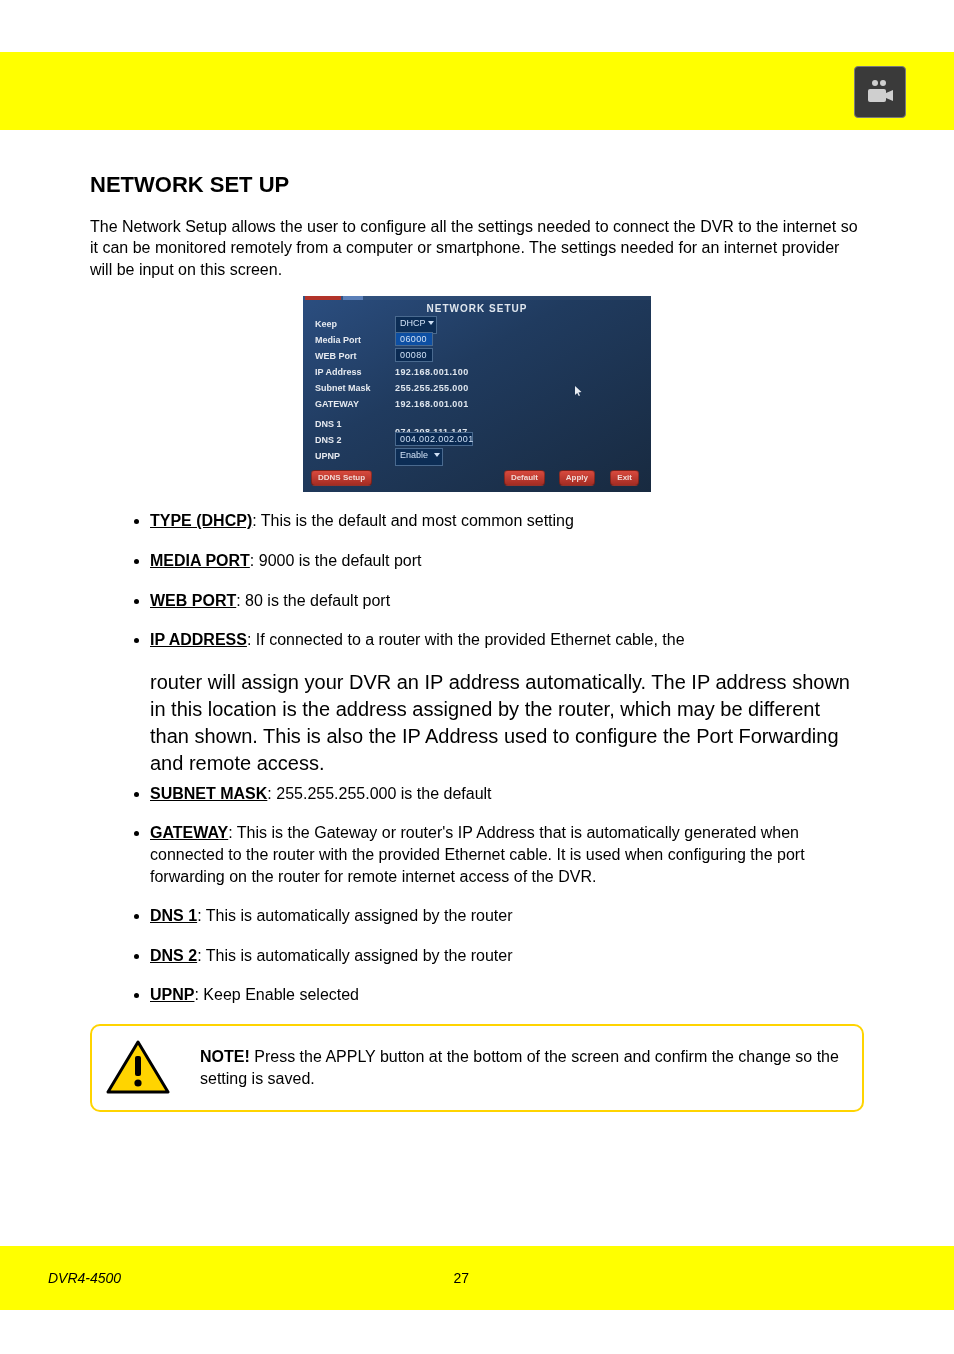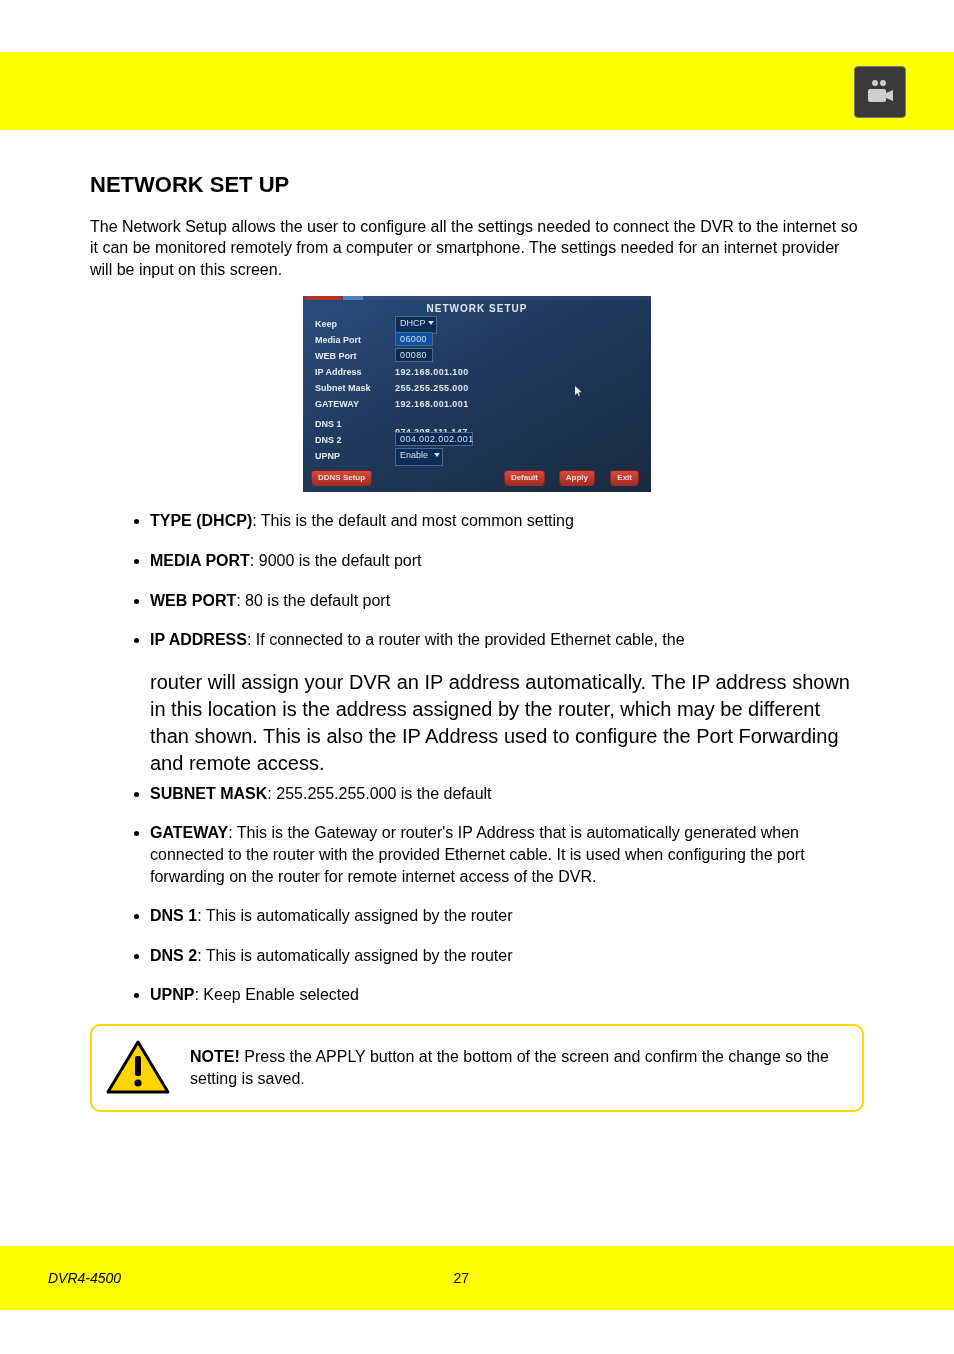--- a/index.html
+++ b/index.html
@@ -43,28 +43,28 @@
   }
   .netshot .btnred {
     position:absolute; background:linear-gradient(#d84a3e,#a32c23); color:#f3dad6;
     font-size:8px; font-weight:bold; padding:2px 6px; border-radius:4px; border:1px solid rgba(0,0,0,0.3);
   }
   .netshot .cursor { position:absolute; left:272px; top:84px; width:8px; height:10px; }
   .netshot .cursor svg { width:8px; height:10px; }
 
   .bullets { margin: 6px 0 14px 60px; }
   .bullets li { list-style: disc; margin-bottom: 18px; font-size: 16px; }
-  .bullets .term { font-weight: bold; }
+  .bullets .term { font-weight: bold; text-decoration: underline; }
   .bullets .rest { font-weight: normal; }
   .run-on { margin-left: 60px; text-indent: -0px; font-size:20px; margin-bottom:1px; }
 
   .note-box {
     margin: 18px 0 0 0; width: 774px; border: 2px solid #FFD400;
     border-radius: 10px; padding: 14px 16px 14px 14px;
-    display: flex; align-items: center; gap: 20px;
+    display: flex; align-items: center; gap: 30px;
     font-size: 16px;
   }
   .note-box .tri-icon { flex: 0 0 auto; width: 64px; height: 56px; }
   .note-box .txt b { font-weight: bold; }
 
   .footer-band {
     position: absolute; left: 0; bottom: 44px; width: 954px; height: 64px;
     background: #ffff00; display: flex; align-items: center;
     justify-content: center; padding: 0 48px; font-size: 14px; color:#000;
   }

